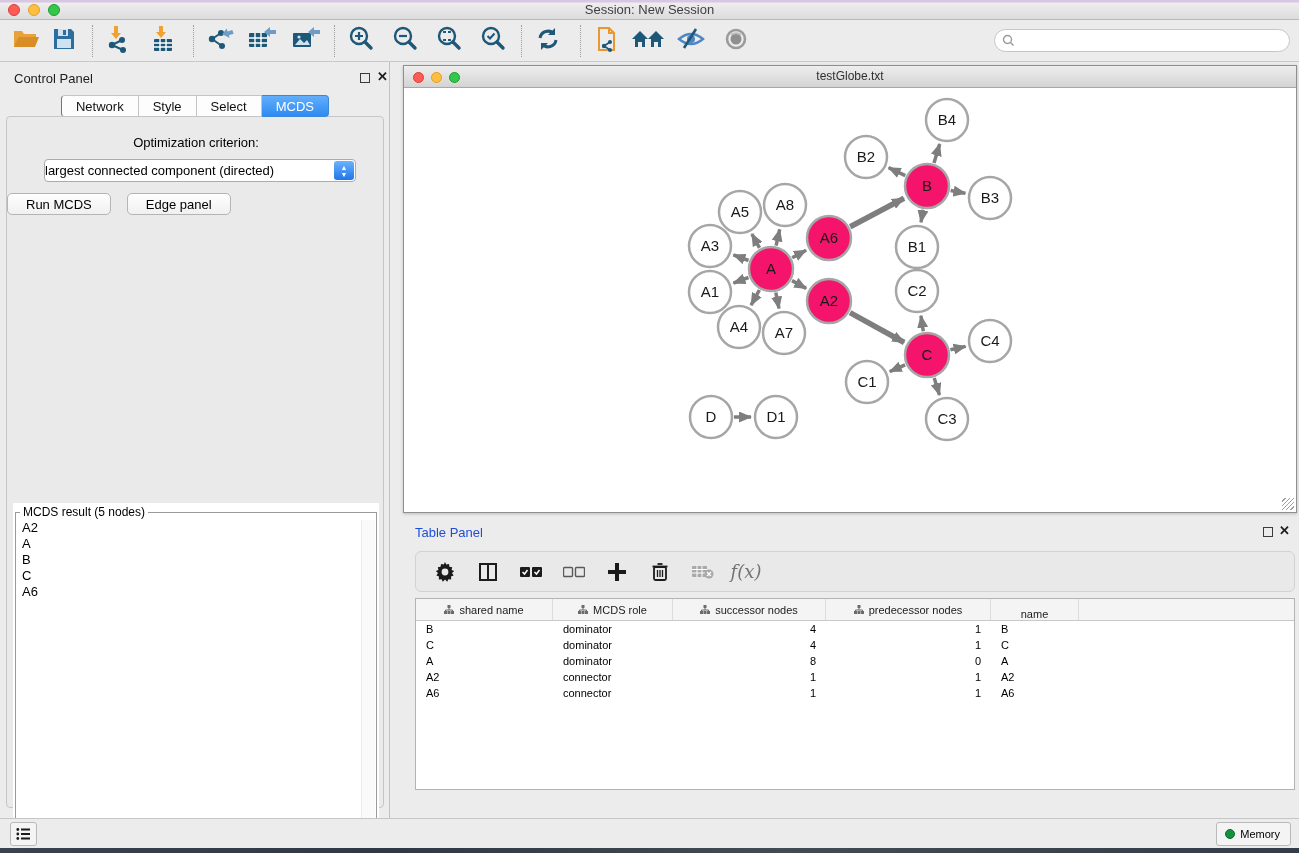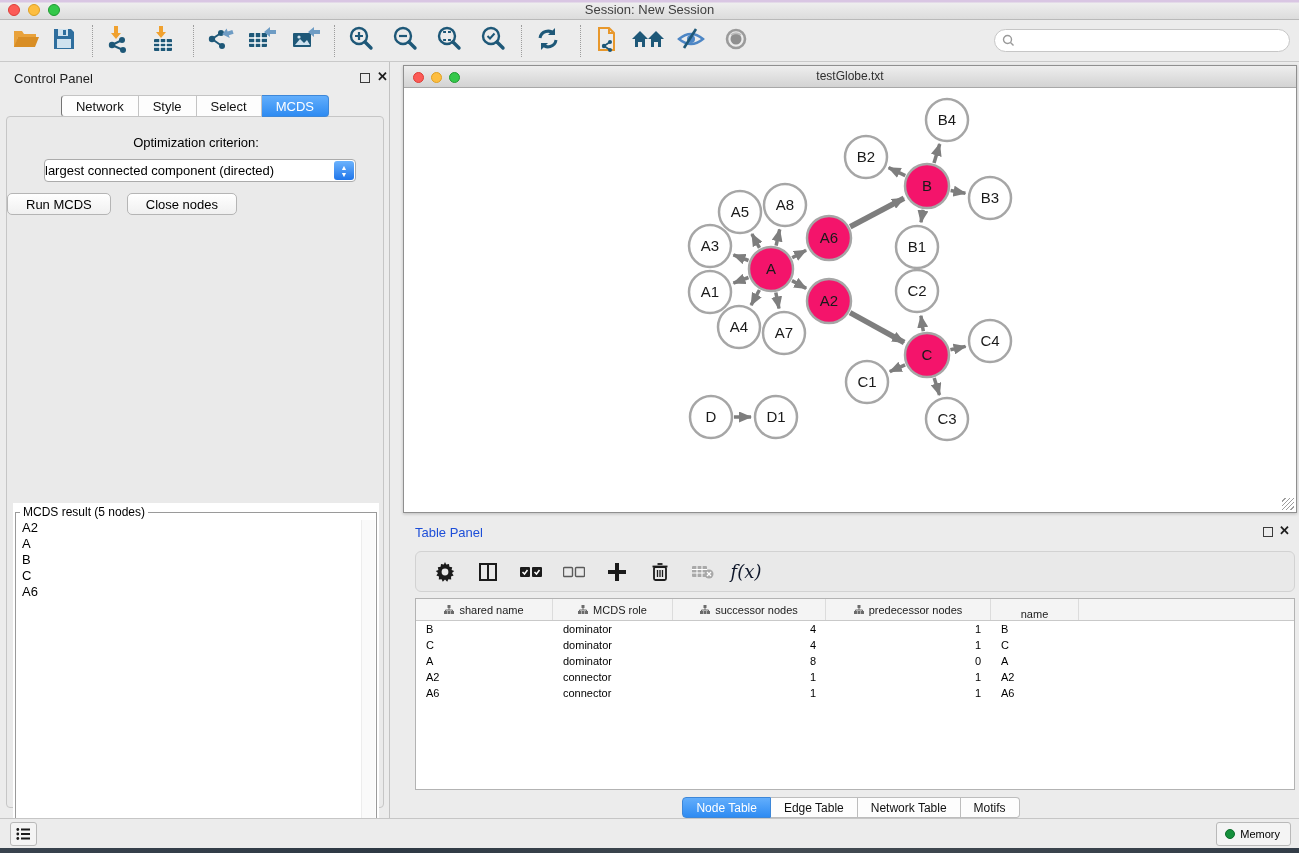--- a/index.html
+++ b/index.html
@@ -70,21 +70,21 @@
   .net-canvas { position:absolute; left:0; top:22px; width:892px; height:424px; background:#fff; }
   .grip { position:absolute; right:2px; bottom:2px; width:12px; height:12px;
     background:repeating-linear-gradient(135deg, transparent 0 2px, #9e9e9e 2px 3px); }
 
   
   .tpanel { position:absolute; left:403px; top:519px; width:896px; height:299px; background:#ececec; }
   .tpanel-title { position:absolute; left:12px; top:6px; font-size:13px; color:#1d4ed8; }
   .ttoolbar { position:absolute; left:12px; top:32px; width:880px; height:41px;
     background:#e9e9e9; border:1px solid #d2d2d2; border-radius:6px; display:flex; align-items:center; gap:21px; padding-left:18px; }
   .ticon { display:flex; align-items:center; justify-content:center; width:22px; height:22px; }
-  .fx { font-family:"DejaVu Serif", serif; font-style:italic; font-size:18px; color:#0f172a; }
+  .fx { font-family:"DejaVu Serif", serif; font-style:italic; font-size:18px; color:#737373; }
   .ttable { position:absolute; left:12px; top:79px; width:880px; height:192px; background:#fff; border:1px solid #b3b3b3; overflow:hidden; }
   .thead { display:flex; height:22px; background:#f4f4f4; border-bottom:1px solid #c9c9c9; }
   .th { display:flex; align-items:center; justify-content:center; gap:5px; font-size:11px; color:#1b1b1b; border-right:1px solid #dcdcdc; }
   .th:last-child { border-right:1px solid #dcdcdc; }
   .trow { display:flex; height:16px; }
   .td { font-size:11px; color:#000; line-height:16px; padding:0 10px; white-space:nowrap; overflow:hidden; }
   .td.right { text-align:right; }
   .ttabs { position:absolute; left:0; top:278px; width:896px; display:flex; justify-content:center; }
   .ttab { height:21px; padding:0 13px; font-size:12px; line-height:20px; background:#fdfdfd;
     border:1px solid #bdbdbd; border-left:none; color:#111; }
@@ -312,21 +312,21 @@
       <div class="opt-label">Optimization criterion:</div>
       <div class="combo">
         <span>largest connected component (directed)</span>
         <span class="stepper">
             <span>▲</span>
             <span>▼</span>
           </span>
       </div>
       <div class="cp-buttons">
         <button class="mbtn">Run MCDS</button>
-        <button class="mbtn">Close nodes</button>
+        <button class="mbtn">Edge panel</button>
       </div>
       <div class="result-wrap">
         <fieldset class="result-fieldset">
           <legend>MCDS result (5 nodes)</legend>
           <div class="result-list" id="mcds-list">
               <div class="result-item">A2</div>
               <div class="result-item">A</div>
               <div class="result-item">B</div>
               <div class="result-item">C</div>
               <div class="result-item">A6</div>
@@ -597,26 +597,20 @@
           <div class="trow">
             <div class="td" style="width: 137px;">A6</div>
             <div class="td" style="width: 120px;">connector</div>
             <div class="td right" style="width: 153px;">1</div>
             <div class="td right" style="width: 165px;">1</div>
             <div class="td" style="width: 88px;">A6</div>
           </div>
         </div>
     </div>
 
-    <div class="ttabs" id="ttabs">
-        <div class="ttab active">Node Table</div>
-        <div class="ttab">Edge Table</div>
-        <div class="ttab">Network Table</div>
-        <div class="ttab">Motifs</div>
-      </div>
   </div>
 
   <div class="statusbar">
     <div class="listbtn">
       <svg width="15" height="14" viewBox="0 0 15 14">
           <circle cx="1.8" cy="2.5" r="1.4" fill="#1b1b1b"></circle>
           <circle cx="1.8" cy="7" r="1.4" fill="#1b1b1b"></circle>
           <circle cx="1.8" cy="11.5" r="1.4" fill="#1b1b1b"></circle>
           <path d="M5 2.5h9M5 7h9M5 11.5h9" stroke="#1b1b1b" stroke-width="2"></path>
         </svg>

